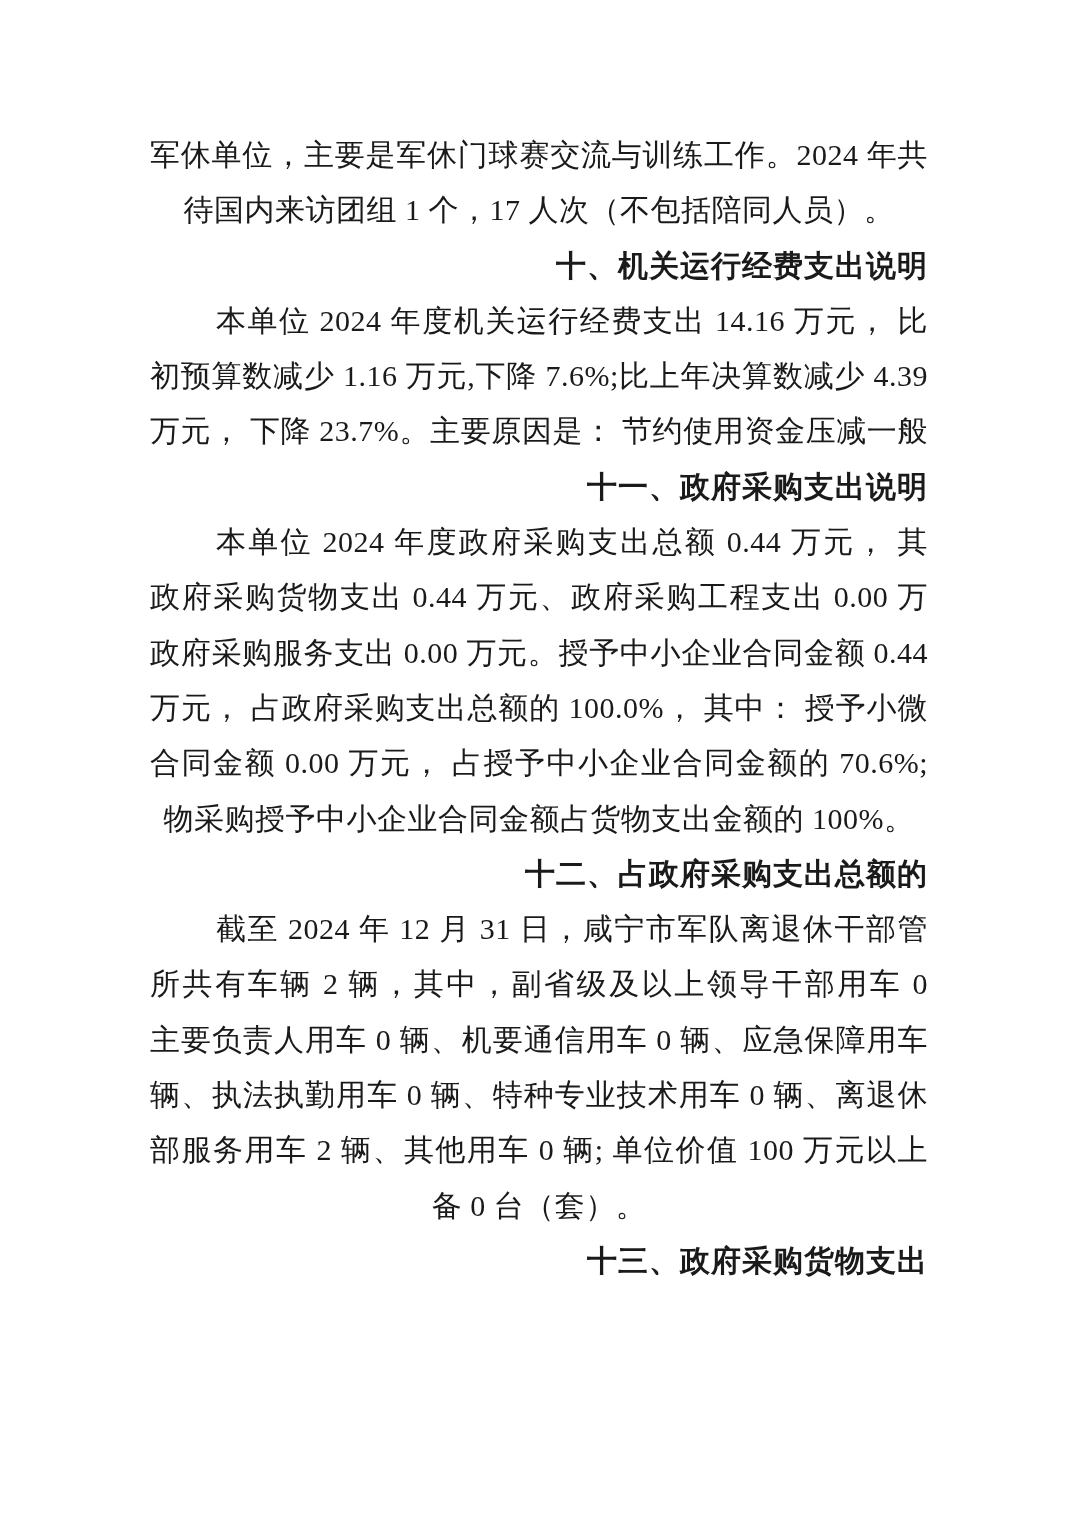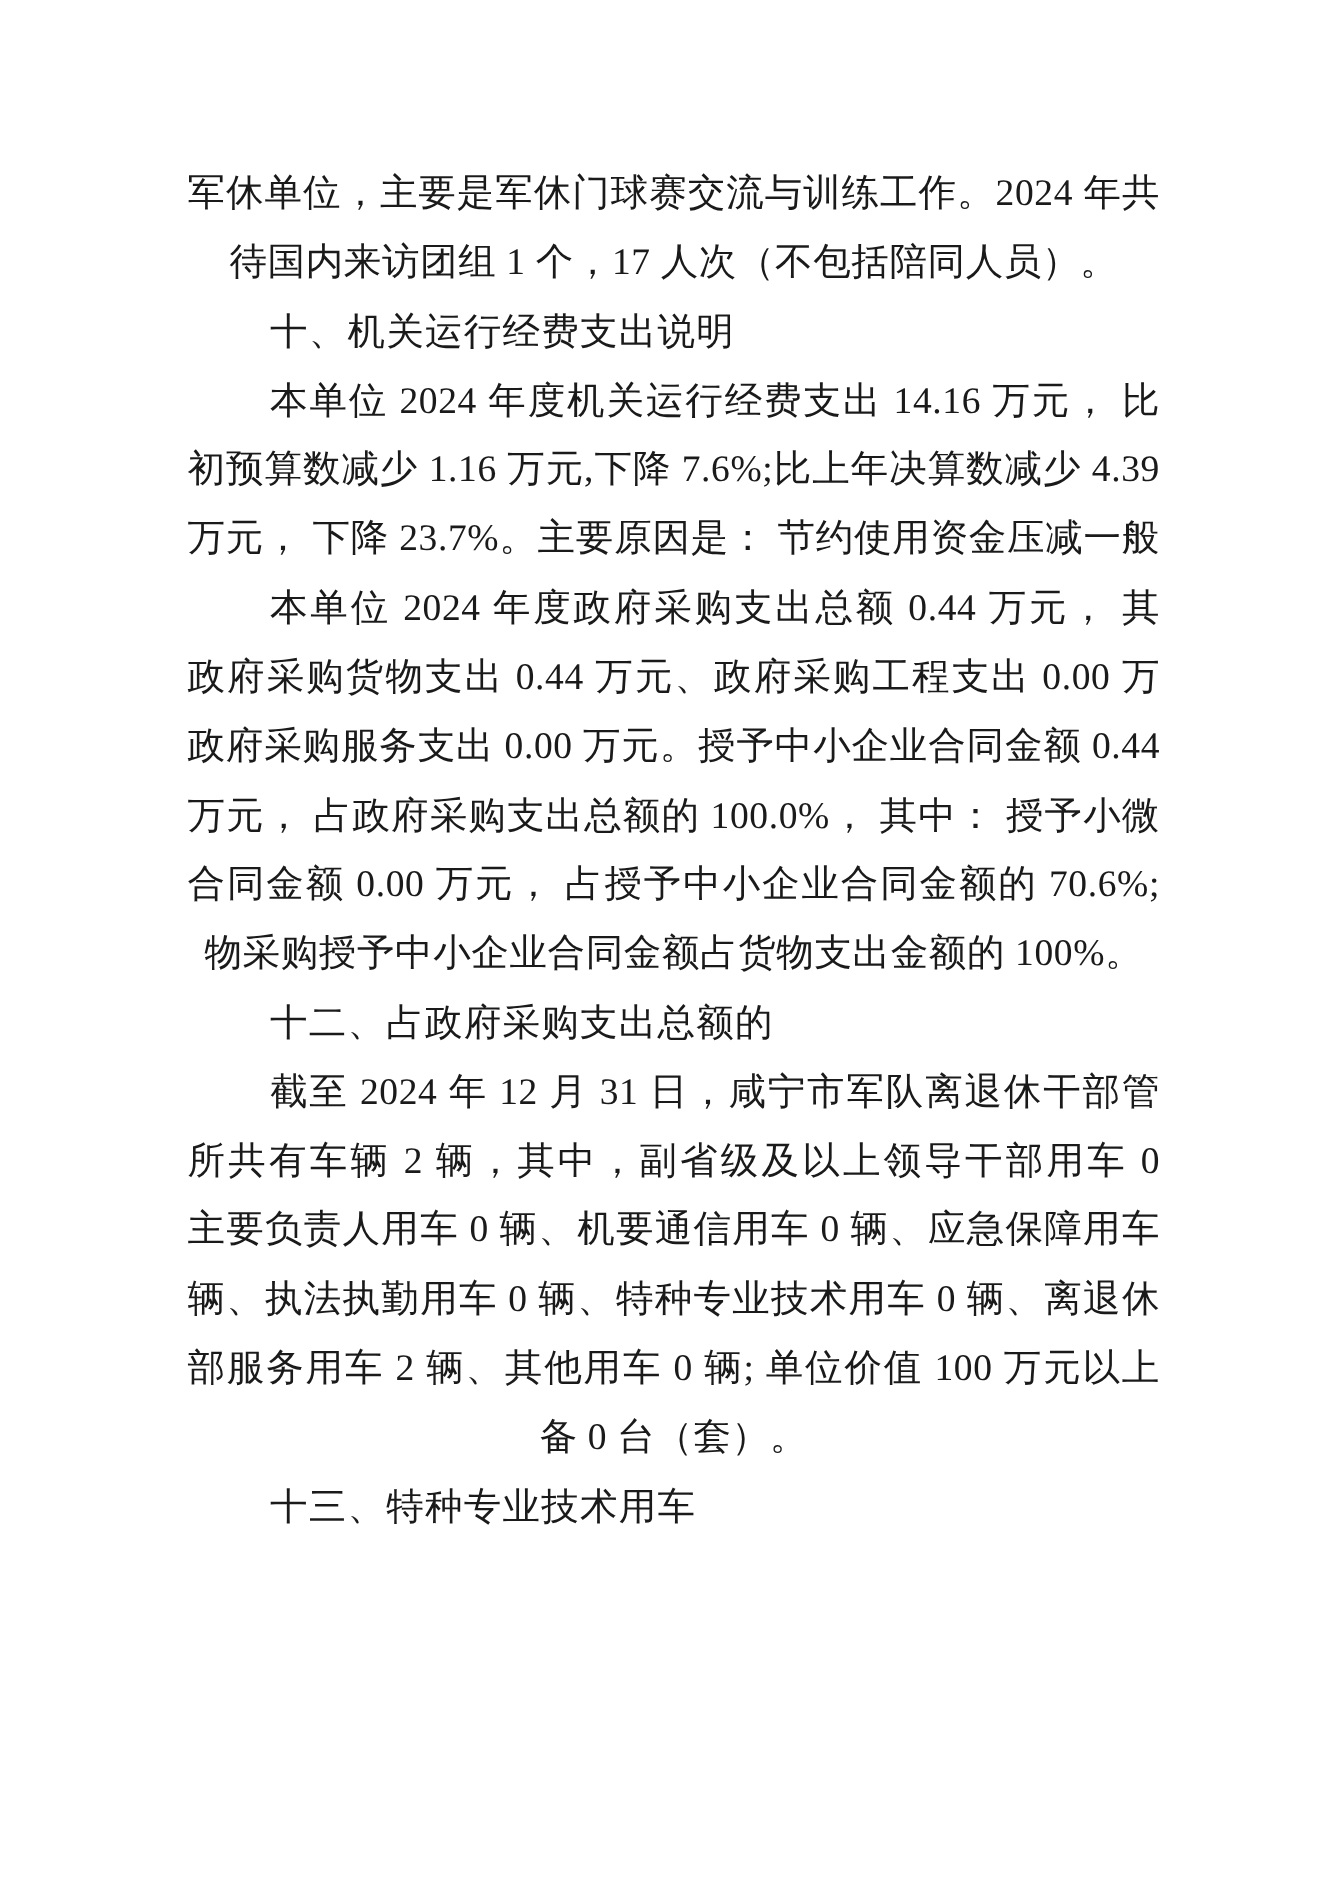--- a/index.html
+++ b/index.html
@@ -39,23 +39,23 @@
     height: 55.3px;
   }
   .lline {
     text-align: center;
   }
   .first {
     text-indent: 66px;
   }
   .heading {
     font-family: "Liberation Sans", "DejaVu Sans", sans-serif;
-    font-weight: normal;
+    font-weight: bold;
     text-indent: 66px;
-    text-align: left;
+    text-align: right;
     letter-spacing: 1px;
     font-size: 30px;
     height: 55.3px;
     line-height: 55.3px;
   }
   .footer {
     position: absolute;
     left: 0;
     top: 1400px;
     width: 1074px;
@@ -74,32 +74,33 @@
   <div class="content">
 
     <div class="line jline">军休单位，主要是军休门球赛交流与训练工作。2024 年共接</div>
     <div class="line lline">待国内来访团组 1 个，17 人次（不包括陪同人员）。</div>
 
     <div class="line heading">十、机关运行经费支出说明</div>
     <div class="line jline first">本单位 2024 年度机关运行经费支出 14.16 万元， 比年</div>
     <div class="line jline">初预算数减少 1.16 万元,下降 7.6%;比上年决算数减少 4.39</div>
     <div class="line jline">万元， 下降 23.7%。主要原因是： 节约使用资金压减一般性</div>
 
+    <div class="line heading">十一、政府采购支出说明</div>
     <div class="line jline first">本单位 2024 年度政府采购支出总额 0.44 万元， 其中:</div>
     <div class="line jline">政府采购货物支出 0.44 万元、政府采购工程支出 0.00 万元、</div>
     <div class="line jline">政府采购服务支出 0.00 万元。授予中小企业合同金额 0.44</div>
     <div class="line jline">万元， 占政府采购支出总额的 100.0%， 其中： 授予小微企业</div>
     <div class="line jline">合同金额 0.00 万元， 占授予中小企业合同金额的 70.6%;  货</div>
     <div class="line lline">物采购授予中小企业合同金额占货物支出金额的 100%。</div>
 
     <div class="line heading">十二、占政府采购支出总额的</div>
     <div class="line jline first">截至 2024 年 12 月 31 日，咸宁市军队离退休干部管理</div>
     <div class="line jline">所共有车辆 2 辆，其中，副省级及以上领导干部用车 0 辆、</div>
     <div class="line jline">主要负责人用车 0 辆、机要通信用车 0 辆、应急保障用车 0</div>
     <div class="line jline">辆、执法执勤用车 0 辆、特种专业技术用车 0 辆、离退休干</div>
     <div class="line jline">部服务用车 2 辆、其他用车 0 辆; 单位价值 100 万元以上设</div>
     <div class="line lline">备 0 台（套）。</div>
 
-    <div class="line heading">十三、特种专业技术用车</div>
+    <div class="line heading">十三、政府采购货物支出</div>
 
   </div>
 
 </div>
 
 </body></html>

